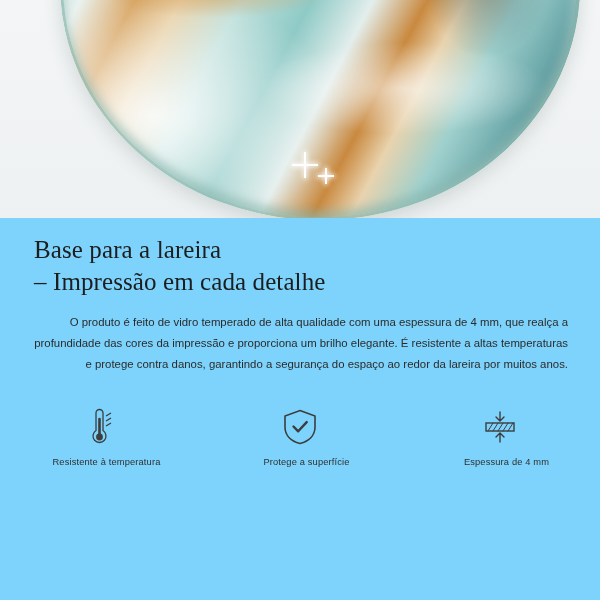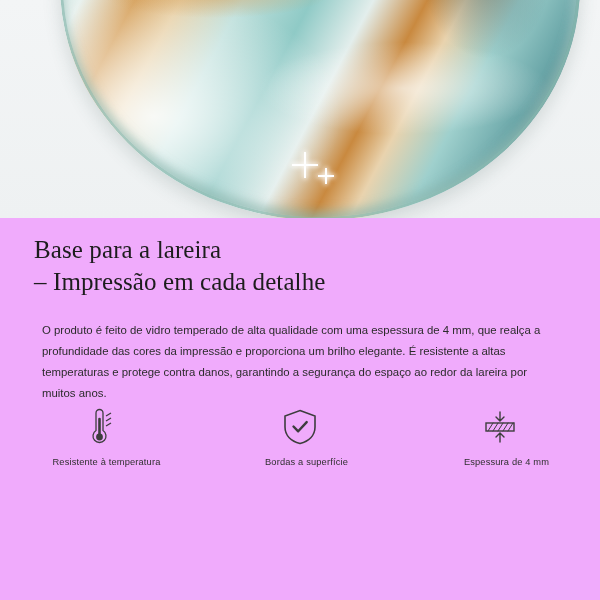--- a/index.html
+++ b/index.html
@@ -10,21 +10,21 @@
     width: 600px;
     height: 600px;
     background: #ffffff;
     font-family: "Liberation Sans", sans-serif;
     overflow: hidden;
   }
   .page {
     position: relative;
     width: 600px;
     height: 600px;
-    background: #f0abfc;
+    background: #7dd3fc;
     overflow: hidden;
   }
 
   
   .hero {
     position: absolute;
     left: 0;
     top: 0;
     width: 600px;
     height: 218px;
@@ -127,25 +127,26 @@
     font-family: "Liberation Serif", serif;
     font-weight: 400;
     font-size: 25px;
     line-height: 1.28;
     color: #1d1d1d;
     letter-spacing: 0.1px;
   }
   .headline .line2 { display: block; }
 
   .body-text {
-    margin: 8px;
+    margin: 0;
     padding: 14px 32px 0 34px;
     font-size: 11.4px;
     line-height: 1.85;
     color: #2b2b2b;
+    text-align: right;
   }
 
   
   .features {
     position: absolute;
     left: 0;
     top: 400px;
     width: 600px;
     display: grid;
     grid-template-columns: repeat(3, 1fr);
@@ -216,21 +217,21 @@
     </div>
 
 
     <div class="feature">
       <span class="icon">
         <svg width="36" height="40" viewBox="0 0 36 40">
           <path d="M18 3.5 33 9v11c0 8.5-6.3 14.2-15 16.5C9.3 34.2 3 28.5 3 20V9L18 3.5z" fill="none" stroke="#3d3d3d" stroke-width="1.6"></path>
           <path d="M11.5 19.5l4.7 4.8 8.5-9.2" fill="none" stroke="#3d3d3d" stroke-width="2.4" stroke-linecap="round" stroke-linejoin="round"></path>
         </svg>
       </span>
-      <span class="caption">Bordas a superfície</span>
+      <span class="caption">Protege a superfície</span>
     </div>
 
 
 
     <div class="feature">
       <span class="icon">
         <svg width="44" height="38" viewBox="0 0 44 38" fill="none" stroke="#3d3d3d" stroke-width="1.4" stroke-linecap="round">
           <path d="M22 4 V12 M18 9 l4 4 4-4"></path>
           <rect x="8" y="15" width="28" height="8" fill="none" stroke="#3d3d3d" stroke-width="1.4"></rect>
           <path d="M10 23 l5-8 M15 23 l5-8 M20 23 l5-8 M25 23 l5-8 M30 23 l5-8" stroke-width="1"></path>

